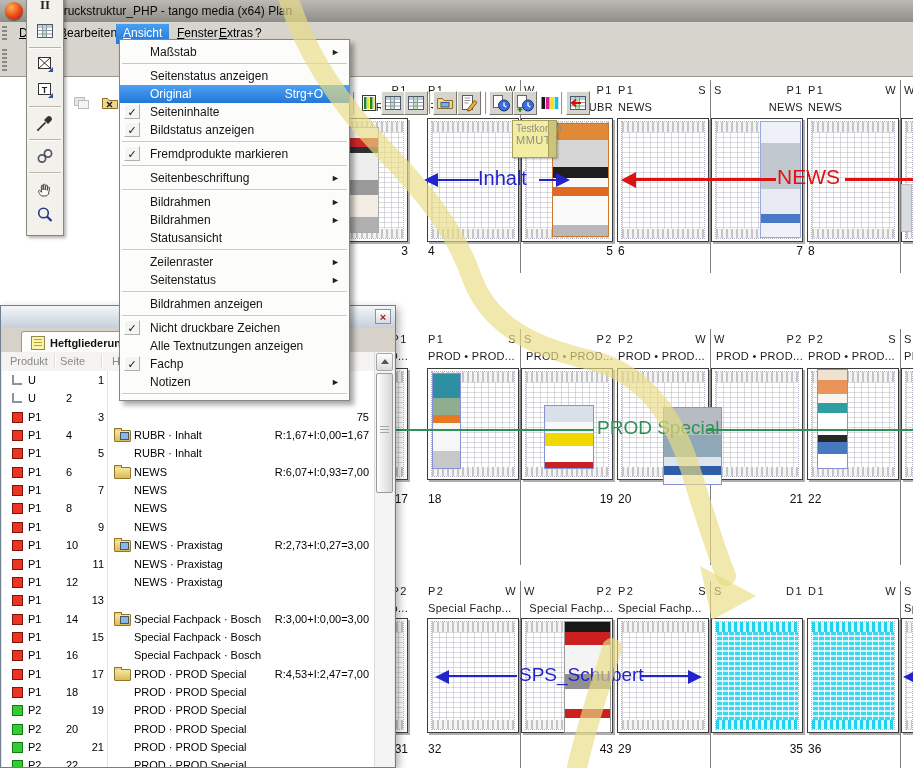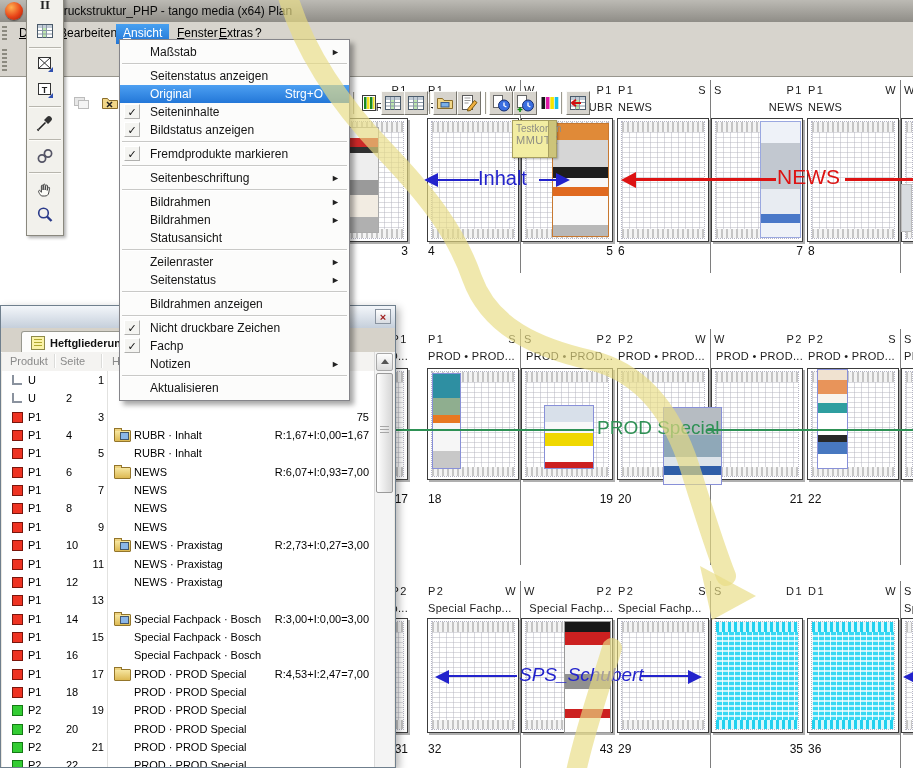--- a/index.html
+++ b/index.html
@@ -47,21 +47,21 @@
   .ad{position:absolute;z-index:3;display:flex;flex-direction:column;box-sizing:border-box;}
   .ad>div{width:100%;}
 
   
   .anno{position:absolute;z-index:5;white-space:nowrap;}
   .aline{position:absolute;z-index:5;height:0;}
   .ah{position:absolute;z-index:5;width:0;height:0;border-top:7px solid transparent;border-bottom:7px solid transparent;}
   #t-inhalt{left:478px;top:167px;font-size:20px;color:#2323cc;}
   #t-news{left:777px;top:165px;font-size:21px;color:#dd1313;}
   #t-prod{left:597px;top:417px;font-size:19px;color:#2f9155;}
-  #t-sps{left:519px;top:664px;font-size:19px;color:#2323cc;font-style:italic;}
+  #t-sps{left:519px;top:664px;font-size:19px;color:#2323cc;}
   #l-inhalt1{left:437px;top:179px;width:42px;border-top:2px solid #2323cc;}
   #l-inhalt2{left:539px;top:179px;width:18px;border-top:2px solid #2323cc;}
   #ah-inhalt-l{left:424px;top:173px;border-right:14px solid #2323cc;}
   #ah-inhalt-r{left:556px;top:173px;border-left:14px solid #2323cc;}
   #ah-news{left:621px;top:172px;border-right:15px solid #dd1313;border-top-width:8px;border-bottom-width:8px;}
   #l-news1{left:635px;top:178px;width:141px;border-top:3px solid #dd1313;}
   #l-news2{left:845px;top:178px;width:68px;border-top:3px solid #dd1313;}
   #l-prod1{left:388px;top:429px;width:206px;border-top:2px solid #2e9155;}
   #l-prod2{left:707px;top:429px;width:206px;border-top:2px solid #2e9155;}
   #ah-sps-l{left:435px;top:670px;border-right:14px solid #2323cc;}
@@ -670,24 +670,24 @@
       <div class="vitem"><span>Bildrahmen</span><div class="varrow">►</div></div>
       <div class="vitem"><span>Bildrahmen</span><div class="varrow">►</div></div>
       <div class="vitem"><span>Statusansicht</span></div>
       <div class="vsep"></div>
       <div class="vitem"><span>Zeilenraster</span><div class="varrow">►</div></div>
       <div class="vitem"><span>Seitenstatus</span><div class="varrow">►</div></div>
       <div class="vsep"></div>
       <div class="vitem"><span>Bildrahmen anzeigen</span></div>
       <div class="vsep"></div>
       <div class="vitem"><span>Nicht druckbare Zeichen</span><div class="vcheck">✓</div></div>
+      <div class="vitem"><span>Alle Textnutzungen anzeigen</span></div>
       <div class="vitem"><span>Fachp</span><div class="vcheck">✓</div></div>
       <div class="vitem"><span>Notizen</span><div class="varrow">►</div></div>
       <div class="vsep"></div>
-      <div class="vitem"><span>Aktualisieren</span></div>
     </div>
 
   <div id="palette">
       <div class="ptool" style="top: 2px;">
         <svg width="20" height="20">
           <text x="10" y="14" text-anchor="middle" font-family="Liberation Serif, serif" font-size="13" font-weight="bold" fill="#222">II</text>
         </svg>
       </div>
       <div class="ptool" style="top: 28px;">
         <svg width="20" height="20">

